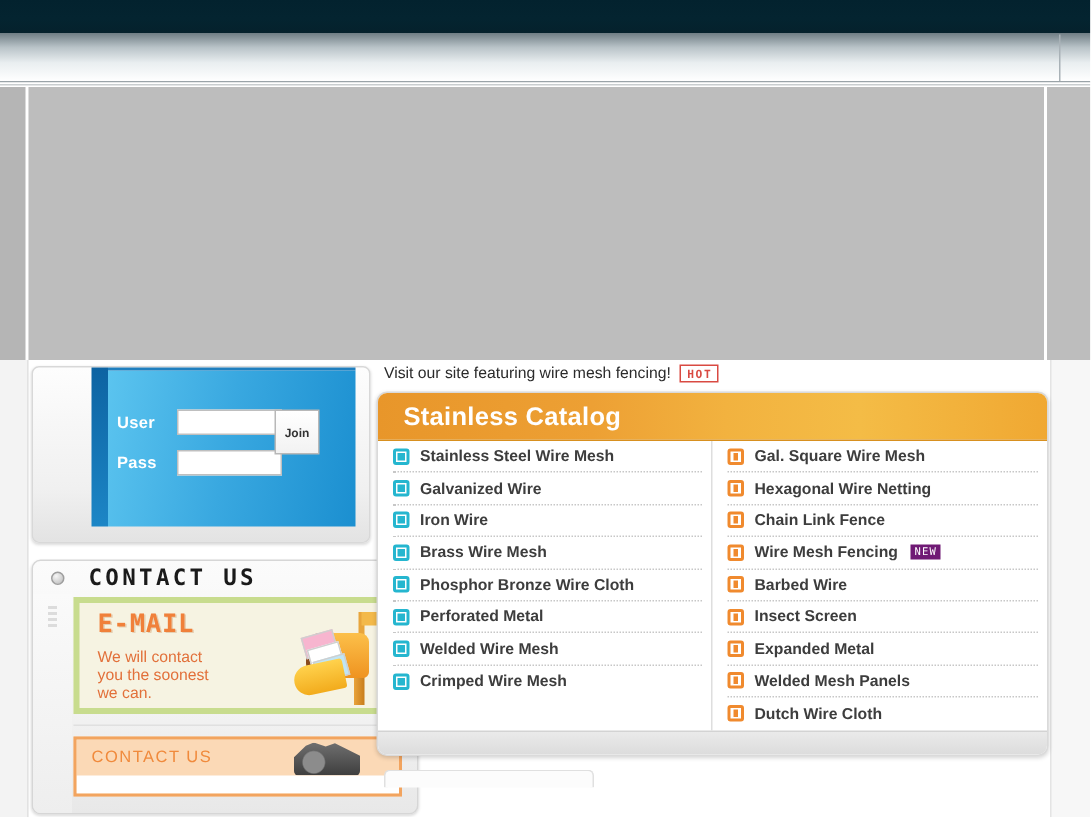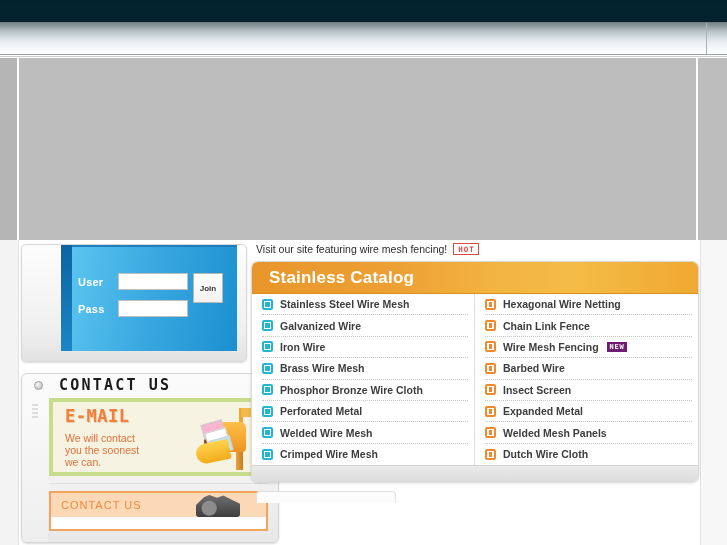--- a/index.html
+++ b/index.html
@@ -150,21 +150,21 @@
     width: 70px; height: 17px;
     background: #ffffff;
     border: 1px solid #bfbfbf;
     outline: none;
     font-size: 10px;
     padding: 0 3px;
     font-family: "Liberation Sans", sans-serif;
   }
   .join-btn {
     position: absolute;
-    left: 171px; top: 28px;
+    left: 161px; top: 28px;
     width: 30px; height: 30px;
     background: linear-gradient(180deg,#ffffff,#f2f2f2);
     border: 1px solid #b8b8b8;
     color: #333333;
     font-size: 8px;
     font-weight: bold;
     cursor: pointer;
     font-family: "Liberation Sans", sans-serif;
   }
 
@@ -429,21 +429,21 @@
     font-size: 10.5px;
     font-weight: bold;
     color: #3d3d3d;
     white-space: nowrap;
   }
   .new-badge {
     display: inline-block;
     background: #701a75;
     color: #ffffff;
     font-size: 7px;
-    font-weight: bold;
+    font-weight: normal;
     letter-spacing: .8px;
     padding: 1px 2px 0 3px;
     line-height: 9px;
     margin-left: 1px;
     font-family: "DejaVu Sans Mono", monospace;
   }
 
   .catalog-foot {
     height: 16px;
     background: linear-gradient(180deg,#eaeaea,#dcdcdc);
@@ -581,20 +581,24 @@
                   <span class="prod-label">Welded Wire Mesh</span>
                 </div>
                 <div class="prod-item">
                   <span class="prod-icon teal"></span>
                   <span class="prod-label">Crimped Wire Mesh</span>
                 </div>
               </div>
             <div class="catalog-col right" id="col-right">
                 <div class="prod-item">
                   <span class="prod-icon orange"></span>
+                  <span class="prod-label">Gal. Square Wire Mesh</span>
+                </div>
+                <div class="prod-item">
+                  <span class="prod-icon orange"></span>
                   <span class="prod-label">Hexagonal Wire Netting</span>
                 </div>
                 <div class="prod-item">
                   <span class="prod-icon orange"></span>
                   <span class="prod-label">Chain Link Fence</span>
                 </div>
                 <div class="prod-item">
                   <span class="prod-icon orange"></span>
                   <span class="prod-label">Wire Mesh Fencing</span>
                   <span class="new-badge">NEW</span>

